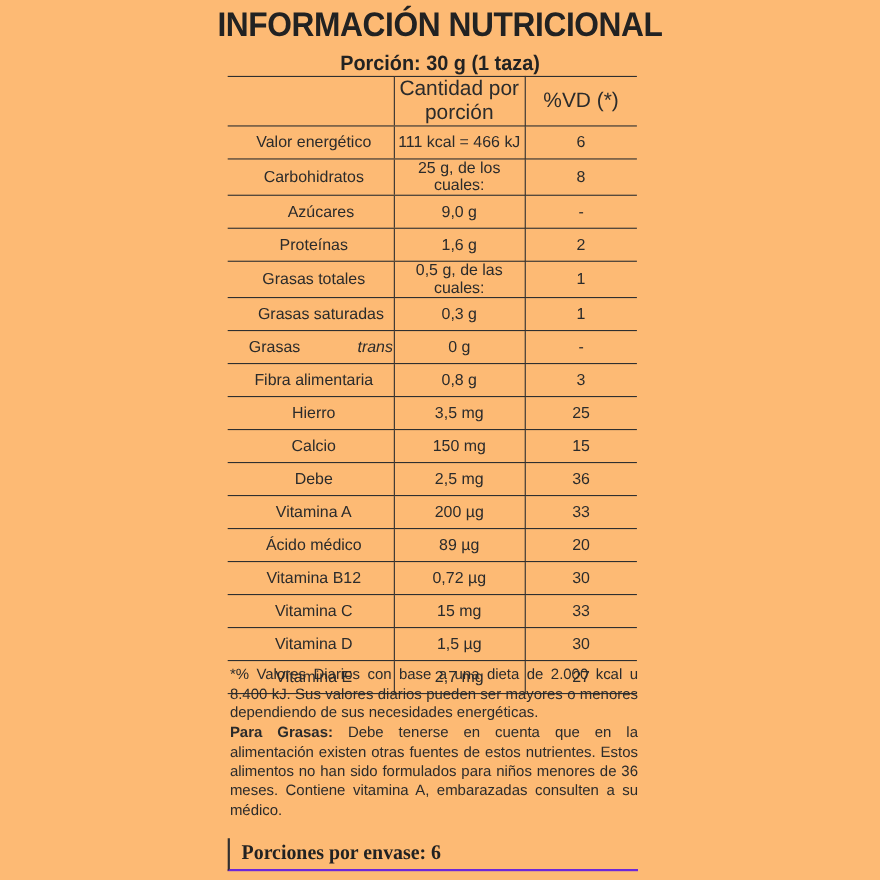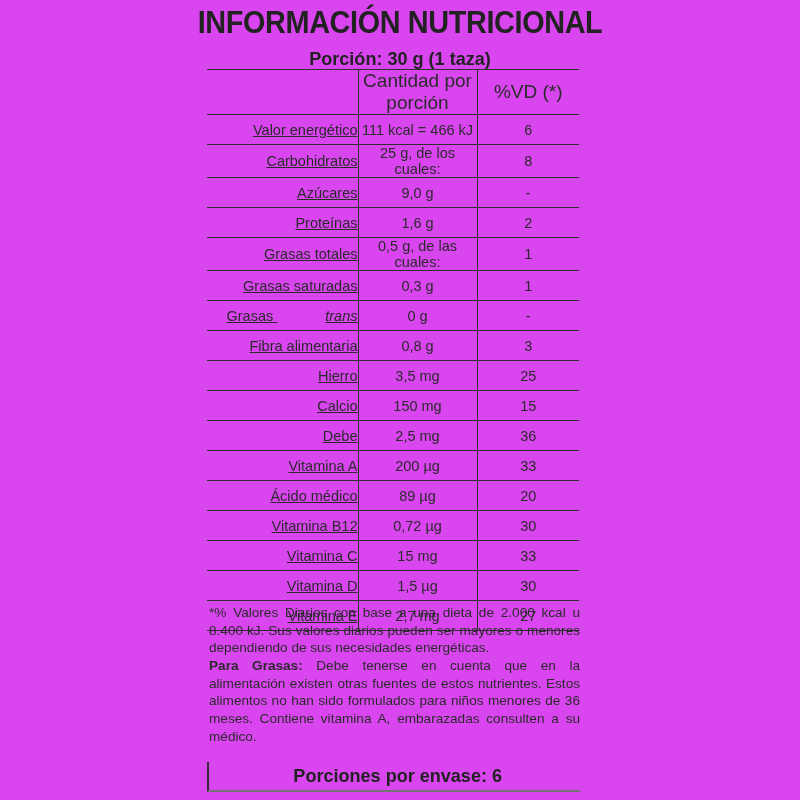--- a/index.html
+++ b/index.html
@@ -14,21 +14,21 @@
     overflow: hidden;
     font-family: "Liberation Sans", sans-serif;
     color: #2b2b2b;
     -webkit-font-smoothing: antialiased;
   }
   .label {
     position: relative;
     width: 800px;
     height: 800px;
     box-sizing: border-box;
-    background: #d946ef;
+    background: #fdba74;
   }
 
   
   .title {
     text-align: center;
     font-weight: 700;
     font-size: 31px;
     letter-spacing: -0.4px;
     line-height: 1;
     padding-top: 7px;
@@ -77,23 +77,22 @@
     border-top: 1.6px solid #2f2f2f;
     font-size: 19px;
   }
   
   .cell-amt, .head-amt {
     border-left: 1.6px solid #2f2f2f;
     border-right: 1.6px solid #2f2f2f;
     text-align: center;
   }
   .cell-name, .head-name {
-    text-align: right;
+    text-align: center;
     padding-left: 6px !important;
-    text-decoration: underline;
   }
   .cell-vd, .head-vd {
     text-align: center;
     margin-top: 24px;
   }
   .cell-name.indent {
     padding-left: 19px !important;
   }
   .head-blank { border-top: 1.6px solid #2f2f2f; }
   .nut tbody tr:last-child td { border-bottom: 1.6px solid #2f2f2f; }
@@ -114,25 +113,26 @@
   .footnote b { font-weight: 700; }
 
   
   .footer {
     position: absolute;
     left: 207px;
     top: 762px;
     width: 373px;
     height: 30px;
     border-left: 2px solid #2f2f2f;
-    border-bottom: 2px solid #737373;
+    border-bottom: 2px solid #6d28d9;
     box-sizing: border-box;
     display: flex;
     align-items: center;
-    justify-content: center;
+    justify-content: flex-start;
+    font-family: Liberation Serif, serif;
   }
   .footer-text {
     font-weight: 700;
     font-size: 19px;
     transform: scaleX(0.95);
     color: #222222;
     padding-left: 6px;
   }
 </style>
 </head>

